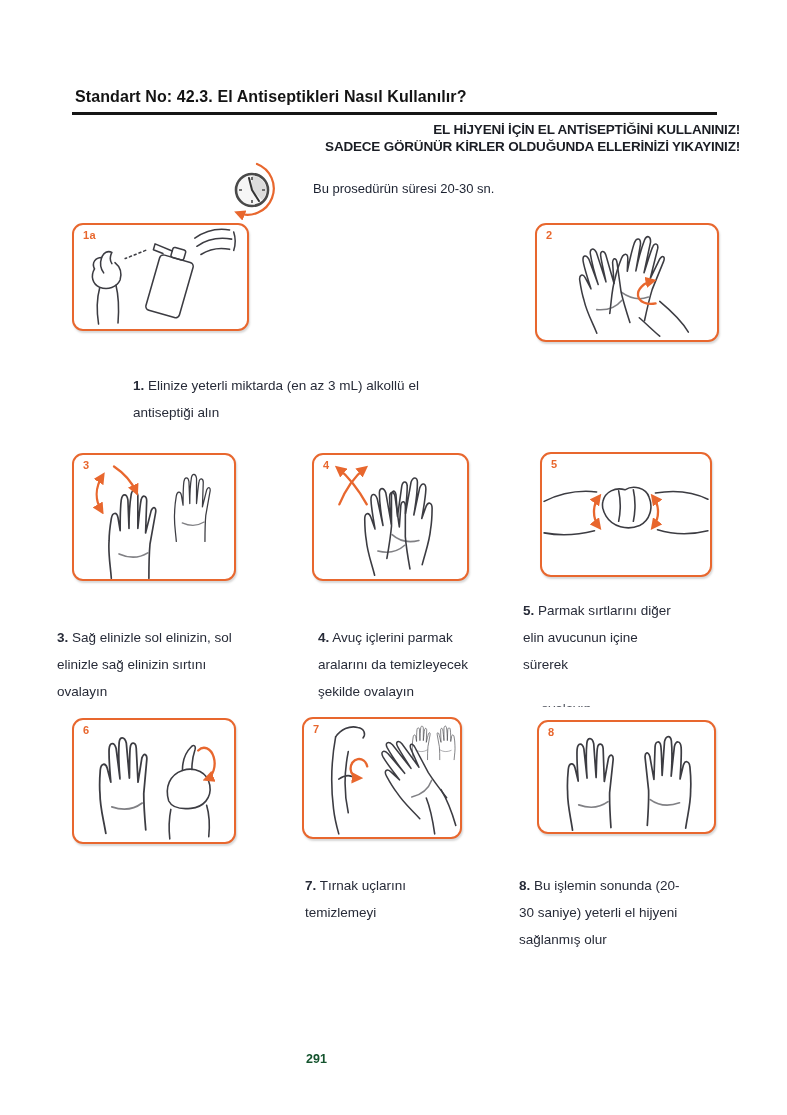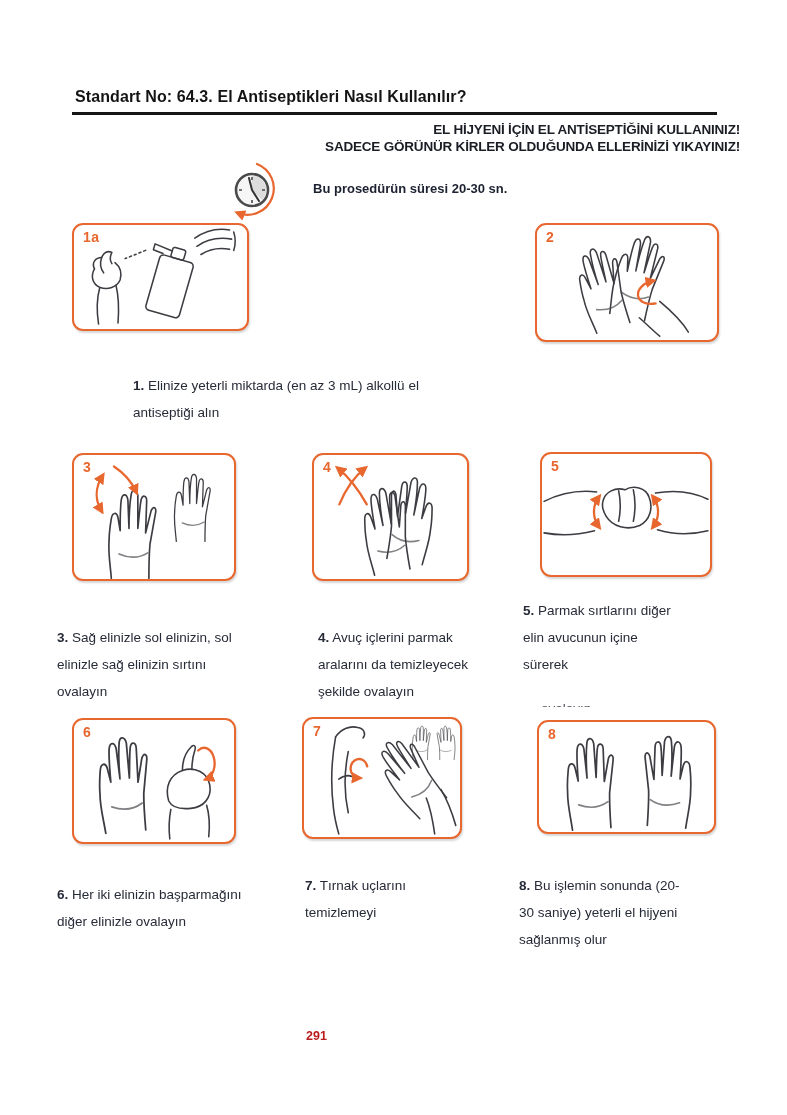--- a/index.html
+++ b/index.html
@@ -11,42 +11,42 @@
   .title{
     position:absolute; left:75px; top:88px; font-size:16px; font-weight:bold;
     color:#141414; letter-spacing:0.1px; white-space:nowrap;
   }
   .rule{ position:absolute; left:72px; top:112px; width:645px; height:3px; background:#161616; }
   .banner{
     position:absolute; left:50px; top:121px; width:690px; text-align:right;
     font-size:13.5px; font-weight:bold; color:#1A1D24; line-height:17px; letter-spacing:-0.2px;
   }
   .duration{
-    position:absolute; left:313px; top:181px; font-size:13px; font-weight:bold; color:#1B2130;
+    position:absolute; left:313px; top:181px; font-size:13px; font-weight:normal; color:#1B2130;
   }
   .clock{ position:absolute; left:227px; top:157px; }
   .figbox{
     position:absolute; background:#fff; border:2px solid var(--accent); border-radius:11px;
     box-shadow:1px 2px 2px rgba(110,110,110,0.28);
   }
   .figbox .step-label{
     position:absolute; top:4px; left:9px; color:var(--accent);
-    font-size:14px; font-weight:bold; letter-spacing:0.5px;
+    font-size:11px; font-weight:bold; letter-spacing:0.5px;
   }
   .figbox svg{ position:absolute; left:0; top:0; width:100%; height:100%; }
   .caption{ position:absolute; font-size:13.5px; line-height:27px; color:var(--ink); }
   .caption .cnum{ font-weight:bold; }
   .caption.just{ text-align:justify; }
   .clip-frag{
     position:absolute; left:541px; top:701px; width:110px; height:6px; overflow:hidden;
     font-size:13.5px; color:var(--ink); opacity:0.8;
   }
   .pagenum{
-    position:absolute; left:0; top:1029px; width:633px; text-align:center;
-    font-size:12.5px; font-weight:bold; color:#b91c1c;
+    position:absolute; left:0; top:1052px; width:633px; text-align:center;
+    font-size:12.5px; font-weight:bold; color:#14532d;
   }
   .sk{ stroke:#3C3C42; fill:none; stroke-width:1.5; stroke-linecap:round; stroke-linejoin:round; }
   .oarr{ stroke:var(--accent); fill:none; stroke-width:2.2; stroke-linecap:round; }
   .ofill{ fill:var(--accent); }
 </style>
 </head>
 <body>
 
 <div class="page">
 
@@ -55,21 +55,21 @@
       <marker id="ah" viewBox="0 0 8 8" markerWidth="5" markerHeight="5" refX="5" refY="4" orient="auto-start-reverse">
         <path d="M0,0 L8,4 L0,8 Z" class="ofill"></path>
       </marker>
       <g id="oh">
         <path class="sk" d="M9,84 C8,71 6,61 7,50 C7,43 8,36 9,30 C10,24 14,24 15,29 L17,41 C17,31 17,20 18,13 C19,7 23,7 24,13 L25,39 C25,29 26,14 27,8 C28,3 32,3 33,9 L33,39 C34,30 35,17 36,13 C37,8 41,9 41,14 L40,43 C42,35 44,27 45,23 C47,18 50,20 49,25 L44,53 C43,64 43,74 43,84"></path>
         <path class="sk" d="M16,62 C25,66 34,66 42,61" opacity="0.65"></path>
       </g>
     </defs>
   </svg>
 
-  <div class="title">Standart No: 64.3. El Antiseptikleri Nasıl Kullanılır?</div>
+  <div class="title">Standart No: 42.3. El Antiseptikleri Nasıl Kullanılır?</div>
   <div class="rule"></div>
 
   <div class="banner">
     <div>EL HİJYENİ İÇİN EL ANTİSEPTİĞİNİ KULLANINIZ!</div>
     <div>SADECE GÖRÜNÜR KİRLER OLDUĞUNDA ELLERİNİZİ YIKAYINIZ!</div>
   </div>
 
   <svg class="clock" width="58" height="66" viewBox="0 0 58 66">
     <circle cx="25" cy="33" r="16" fill="#f6f6f6" stroke="#4a4a4a" stroke-width="2.6"></circle>
     <path d="M25,33 L25,19 A14,14 0 0 1 35,43 Z" fill="#dcdcdc"></path>
@@ -195,24 +195,20 @@
   </div>
 
   <div class="figbox" style="left:537px;top:720px;width:175px;height:110px">
     <span class="step-label">8</span>
     <svg viewBox="0 0 167 102">
       <use href="#oh" transform="translate(16,12) rotate(-4) scale(1.08)"></use>
       <use href="#oh" transform="translate(156,10) scale(-1.08,1.08) rotate(-4)"></use>
     </svg>
   </div>
 
-  <div class="caption" style="left:57px;top:881px;width:200px;">
-    <span class="cnum">6.</span>
-    <span>Her iki elinizin başparmağını diğer elinizle ovalayın</span>
-  </div>
   <div class="caption" style="left:305px;top:872px;width:140px;">
     <span class="cnum">7.</span>
     <span>Tırnak uçlarını temizlemeyi</span>
   </div>
   <div class="caption" style="left:519px;top:872px;width:170px;">
     <span class="cnum">8.</span>
     <span>Bu işlemin sonunda (20-30 saniye) yeterli el hijyeni sağlanmış olur</span>
   </div>
 
   <div class="pagenum">291</div>

